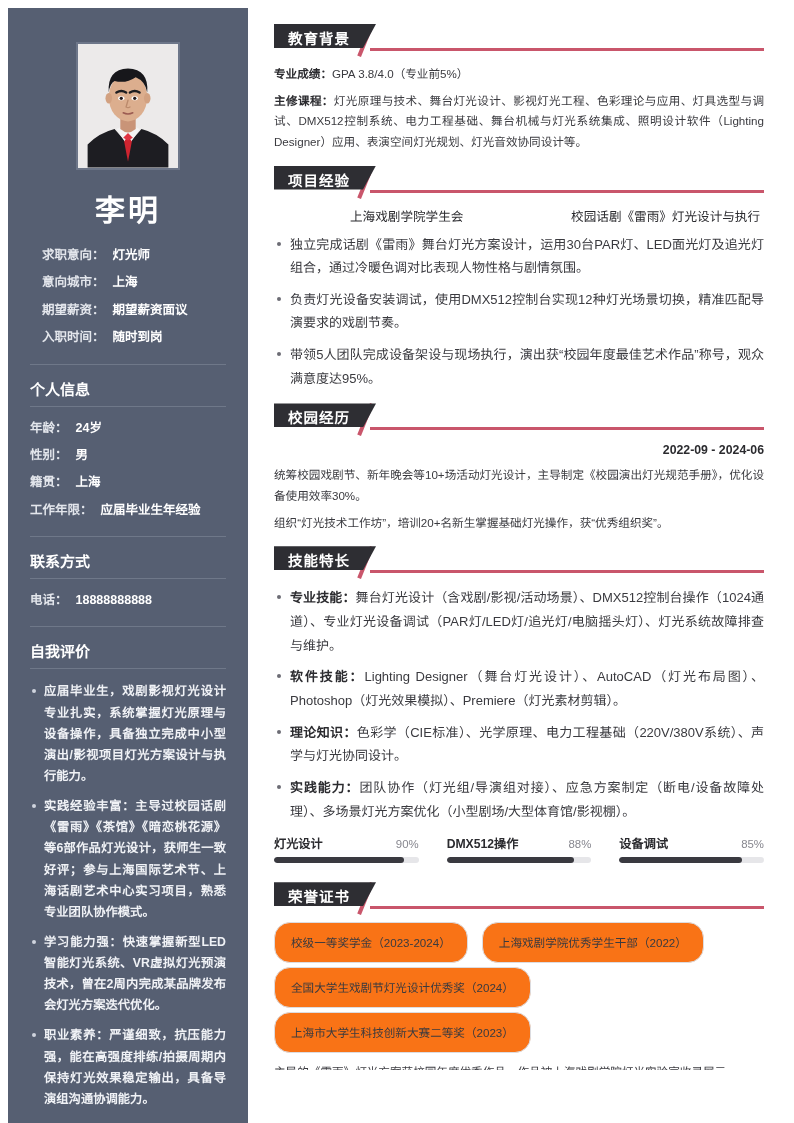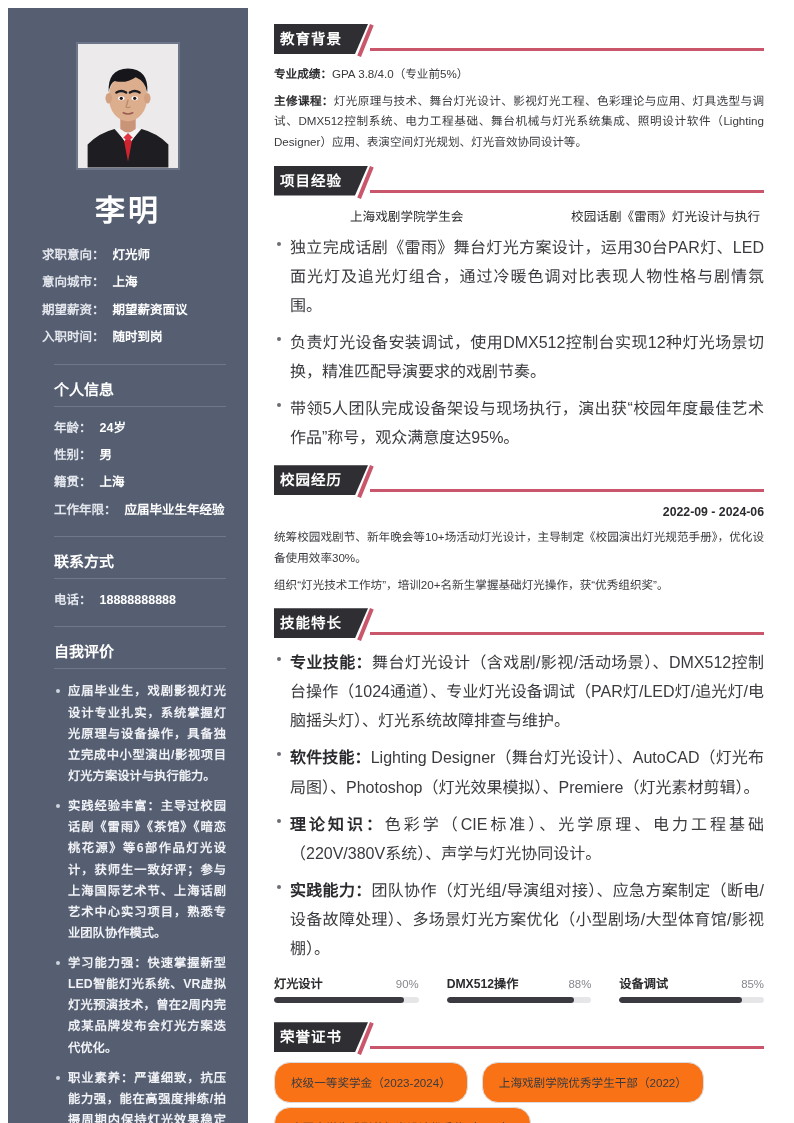--- a/index.html
+++ b/index.html
@@ -57,21 +57,21 @@
     color:#e3e6ec;
     white-space:nowrap;
   }
   .kv-row .v {
     font-weight:bold;
     margin-left:8px;
     color:#ffffff;
   }
   .intent-block .kv-row { justify-content:flex-start; padding-left:12px; }
 
-  .side-sec { margin-top:16px;margin-left:24px; }
+  .side-sec { margin-top:16px; }
   .side-sec-head {
     font-size:15px;
     font-weight:bold;
     color:#ffffff;
     padding-bottom:7px;
     border-top:1px solid #6f7889;
     padding-top:13px;
     margin-bottom:0;
   }
   .side-rule {
@@ -107,28 +107,28 @@
   }
 
   .sec { margin-bottom:13px; }
   .sec-head {
     position:relative;
     height:30px;
     margin-bottom:10px;
   }
   .sec-tag {
     position:absolute; left:0; top:0;
-    height:30px;
+    height:24px;
     background:#2e2e33;
     color:#ffffff;
     font-size:14.5px;
     font-weight:bold;
     letter-spacing:1px;
     line-height:30px;
-    padding:0 26px 0 6px;
+    padding:0 26px 0 14px;
     clip-path:polygon(0 0, 100% 0, calc(100% - 13px) 100%, 0 100%);
     z-index:2;
   }
   .sec-slash {
     position:absolute;
     left:96px; top:0;
     width:40px; height:30px;
     z-index:1;
   }
   .sec-slash i {
@@ -174,21 +174,21 @@
     font-weight:normal;
     color:#2b2b2f;
     margin:6px 0 8px 0;
     padding:0 4px 0 76px;
   }
 
   ul.dots { list-style:none; }
   ul.dots > li {
     position:relative;
     padding-left:16px;
-    font-size:16px;
+    font-size:13px;
     line-height:1.82;
     color:#3a3a3f;
     margin-bottom:7px;
     text-align:justify;
     margin-top:8px;
   }
   ul.dots > li::before {
     content:"";
     position:absolute;
     left:3px; top:9px;

